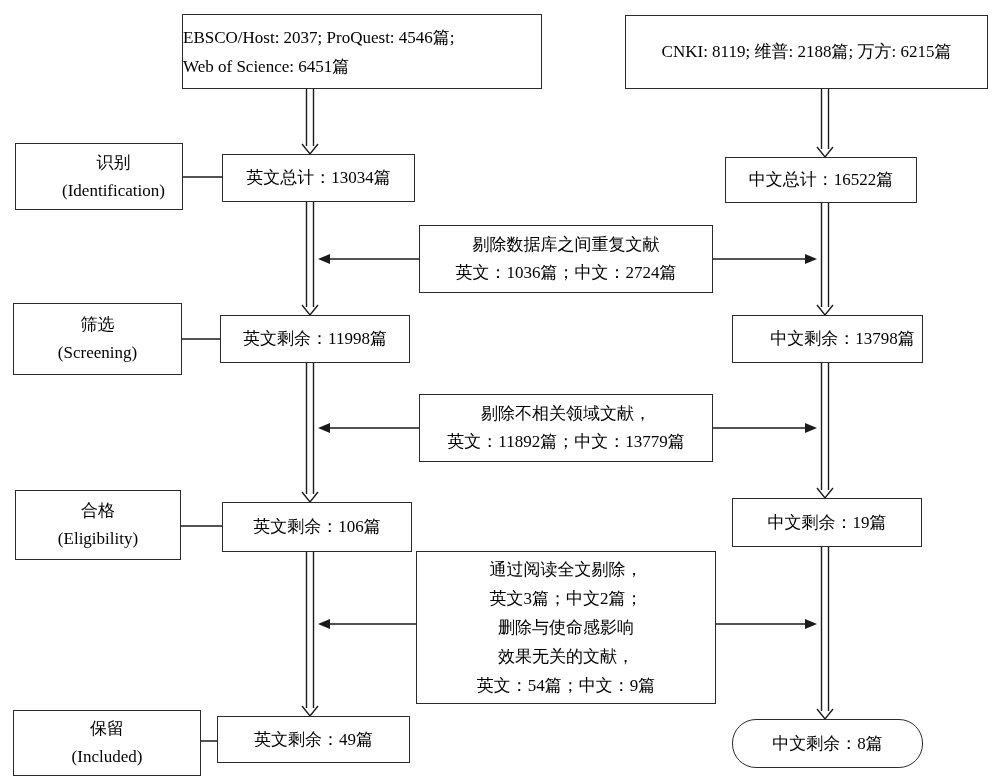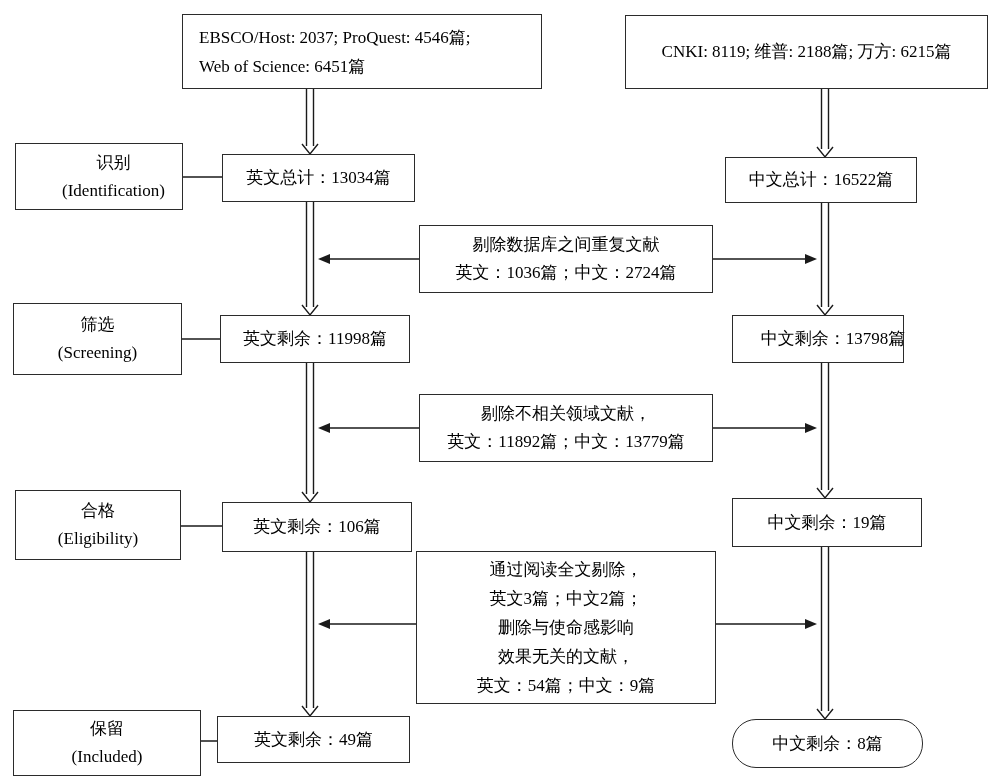--- a/index.html
+++ b/index.html
@@ -19,21 +19,21 @@
     background:#ffffff;
     display:flex;
     flex-direction:column;
     align-items:center;
     justify-content:center;
     text-align:center;
     font-size:17px;
     line-height:28px;
   }
   .box .ln{white-space:nowrap;}
-  .src-left{align-items:flex-start;text-align:left;padding-left:16px;line-height:29px;}
+  .src-left{align-items:flex-start;text-align:left;padding-left:0;line-height:29px;}
   .big{line-height:29px;}
 </style>
 </head>
 <body>
 
 <div id="canvas">
 
   <svg id="connectors" viewBox="0 0 998 783" xmlns="http://www.w3.org/2000/svg">
     <g stroke="#1a1a1a" stroke-width="1.4" fill="none">
 
@@ -147,21 +147,21 @@
   <div class="box" style="left:222px;top:502px;width:190px;height:50px;">
     <div class="ln">英文剩余：106篇</div>
   </div>
   <div class="box" style="left:217px;top:716px;width:193px;height:47px;">
     <div class="ln">英文剩余：49篇</div>
   </div>
 
   <div class="box" style="left:725px;top:157px;width:192px;height:46px;">
     <div class="ln">中文总计：16522篇</div>
   </div>
-  <div class="box" style="left:732px;top:315px;width:172px;height:48px;padding-left:30px;">
+  <div class="box" style="left:732px;top:315px;width:191px;height:48px;padding-left:30px;">
     <div class="ln">中文剩余：13798篇</div>
   </div>
   <div class="box" style="left:732px;top:498px;width:190px;height:49px;">
     <div class="ln">中文剩余：19篇</div>
   </div>
   <div class="box" style="left:732px;top:719px;width:191px;height:49px;border-radius:24px;">
     <div class="ln">中文剩余：8篇</div>
   </div>
 
   <div class="box" style="left:419px;top:225px;width:294px;height:68px;">

